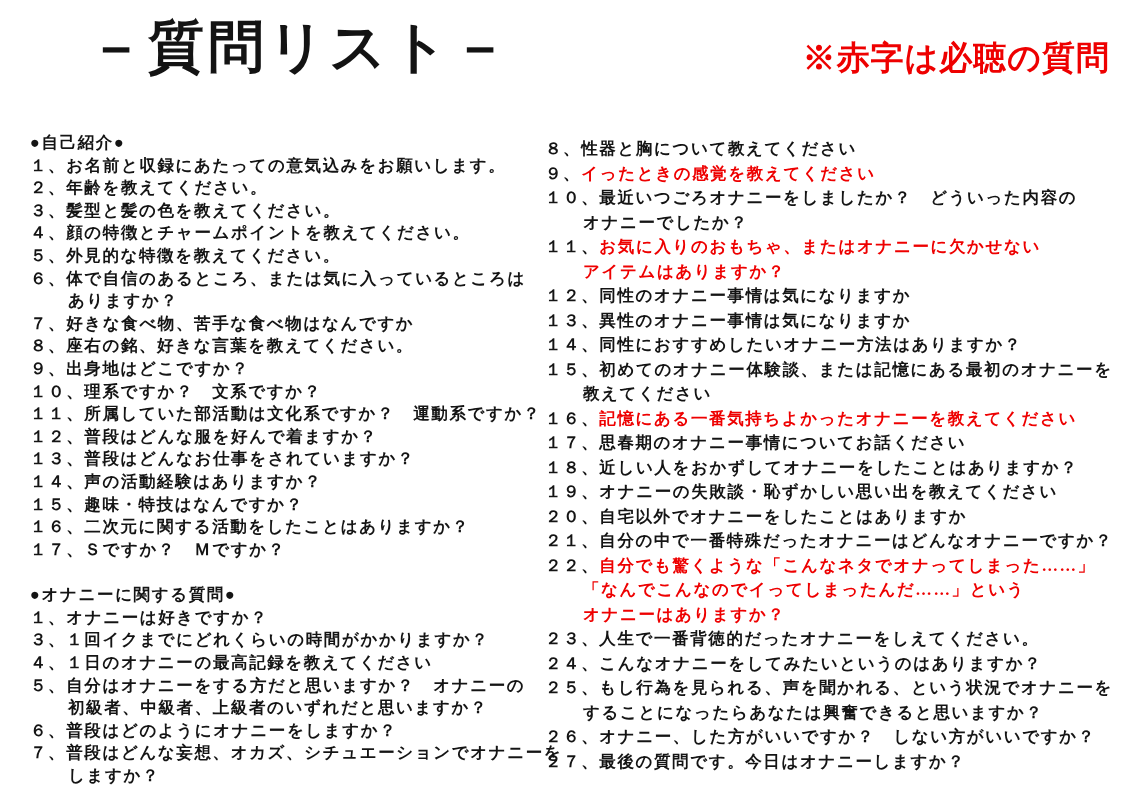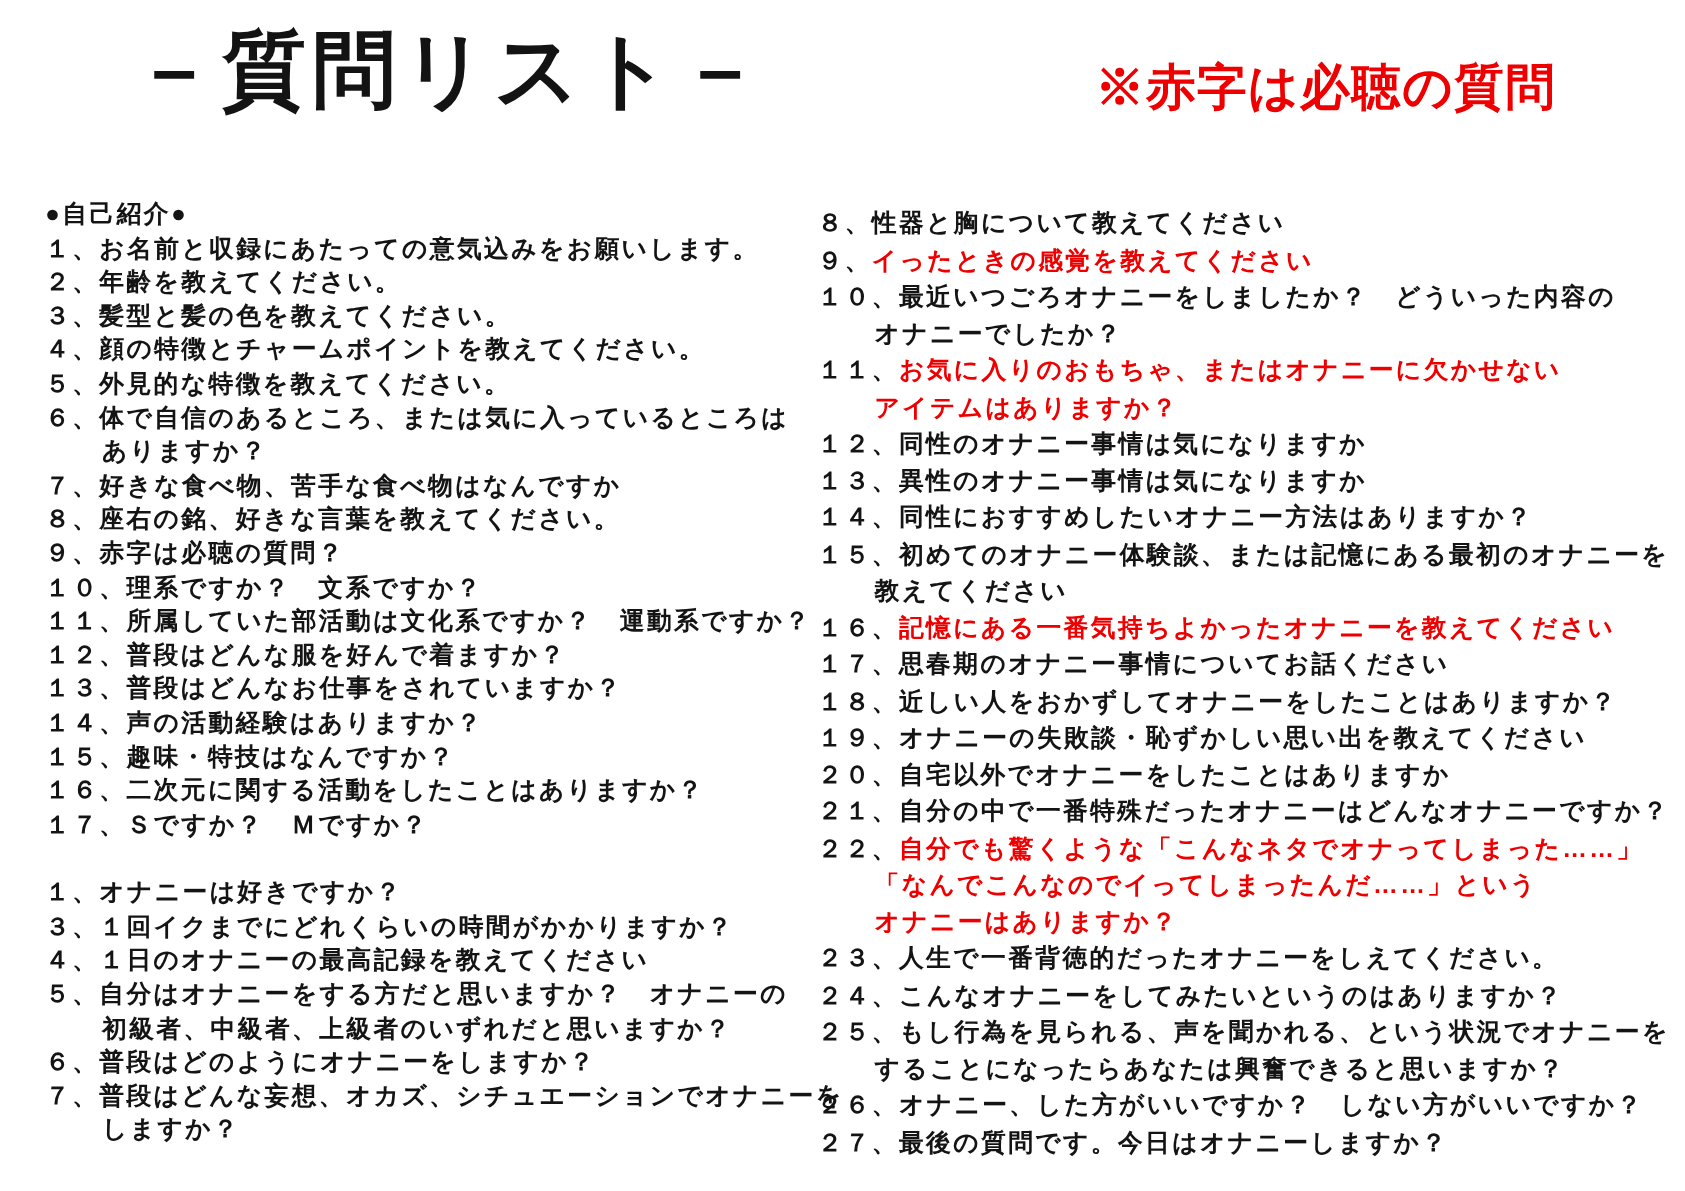--- a/index.html
+++ b/index.html
@@ -2,42 +2,42 @@
 <html style="--red: #ee0000;"><head>
 <meta charset="utf-8">
 <style>
   html, body { margin: 0; padding: 0; background: #ffffff; }
   .page {
     position: relative;
     width: 1123px;
     height: 794px;
     background: #ffffff;
     overflow: hidden;
-    font-family: Liberation Sans, sans-serif;
+    font-family: Liberation Serif, serif;
     font-weight: bold;
     color: #141414;
   }
   .title {
     position: absolute;
     left: 55px;
     top: 10px;
     width: 490px;
     margin: 0;
     text-align: center;
     font-size: 56px;
     letter-spacing: 4px;
     color: #131313;
     white-space: nowrap;
   }
   .note {
     position: absolute;
     left: 730px;
     top: 36px;
     width: 380px;
-    text-align: left;
+    text-align: right;
     font-size: 33px;
     letter-spacing: 1px;
     color: var(--red, #ee0000);
     white-space: nowrap;
   }
   .col { position: absolute; }
   .col-left  { left: 30px;  top: 92px;  font-size: 16.5px; line-height: 22.6px; letter-spacing: 1.6px; margin-top: 40px; }
   .col-right { left: 545px; top: 109px; font-size: 16.5px; line-height: 24.5px; letter-spacing: 1.6px; margin-top: 28px; }
   .section + .section { margin-top: 23px; }
   .section-header { white-space: nowrap; }
@@ -56,31 +56,32 @@
         <div class="section-header">●自己紹介●</div>
         <div class="line"><span class="num">１、</span><span class="qtext">お名前と収録にあたっての意気込みをお願いします。</span></div>
         <div class="line"><span class="num">２、</span><span class="qtext">年齢を教えてください。</span></div>
         <div class="line"><span class="num">３、</span><span class="qtext">髪型と髪の色を教えてください。</span></div>
         <div class="line"><span class="num">４、</span><span class="qtext">顔の特徴とチャームポイントを教えてください。</span></div>
         <div class="line"><span class="num">５、</span><span class="qtext">外見的な特徴を教えてください。</span></div>
         <div class="line"><span class="num">６、</span><span class="qtext">体で自信のあるところ、または気に入っているところは</span></div>
         <div class="line cont"><span class="qtext">ありますか？</span></div>
         <div class="line"><span class="num">７、</span><span class="qtext">好きな食べ物、苦手な食べ物はなんですか</span></div>
         <div class="line"><span class="num">８、</span><span class="qtext">座右の銘、好きな言葉を教えてください。</span></div>
-        <div class="line"><span class="num">９、</span><span class="qtext">赤字は必聴の質問？</span></div>
+        <div class="line"><span class="num">９、</span><span class="qtext">出身地はどこですか？</span></div>
         <div class="line"><span class="num">１０、</span><span class="qtext">理系ですか？　文系ですか？</span></div>
         <div class="line"><span class="num">１１、</span><span class="qtext">所属していた部活動は文化系ですか？　運動系ですか？</span></div>
         <div class="line"><span class="num">１２、</span><span class="qtext">普段はどんな服を好んで着ますか？</span></div>
         <div class="line"><span class="num">１３、</span><span class="qtext">普段はどんなお仕事をされていますか？</span></div>
         <div class="line"><span class="num">１４、</span><span class="qtext">声の活動経験はありますか？</span></div>
         <div class="line"><span class="num">１５、</span><span class="qtext">趣味・特技はなんですか？</span></div>
         <div class="line"><span class="num">１６、</span><span class="qtext">二次元に関する活動をしたことはありますか？</span></div>
         <div class="line"><span class="num">１７、</span><span class="qtext">Ｓですか？　Ｍですか？</span></div>
       </div>
       <div class="section">
+        <div class="section-header">●オナニーに関する質問●</div>
         <div class="line"><span class="num">１、</span><span class="qtext">オナニーは好きですか？</span></div>
         <div class="line"><span class="num">３、</span><span class="qtext">１回イクまでにどれくらいの時間がかかりますか？</span></div>
         <div class="line"><span class="num">４、</span><span class="qtext">１日のオナニーの最高記録を教えてください</span></div>
         <div class="line"><span class="num">５、</span><span class="qtext">自分はオナニーをする方だと思いますか？　オナニーの</span></div>
         <div class="line cont"><span class="qtext">初級者、中級者、上級者のいずれだと思いますか？</span></div>
         <div class="line"><span class="num">６、</span><span class="qtext">普段はどのようにオナニーをしますか？</span></div>
         <div class="line"><span class="num">７、</span><span class="qtext">普段はどんな妄想、オカズ、シチュエーションでオナニーを</span></div>
         <div class="line cont"><span class="qtext">しますか？</span></div>
       </div>
     </div>

